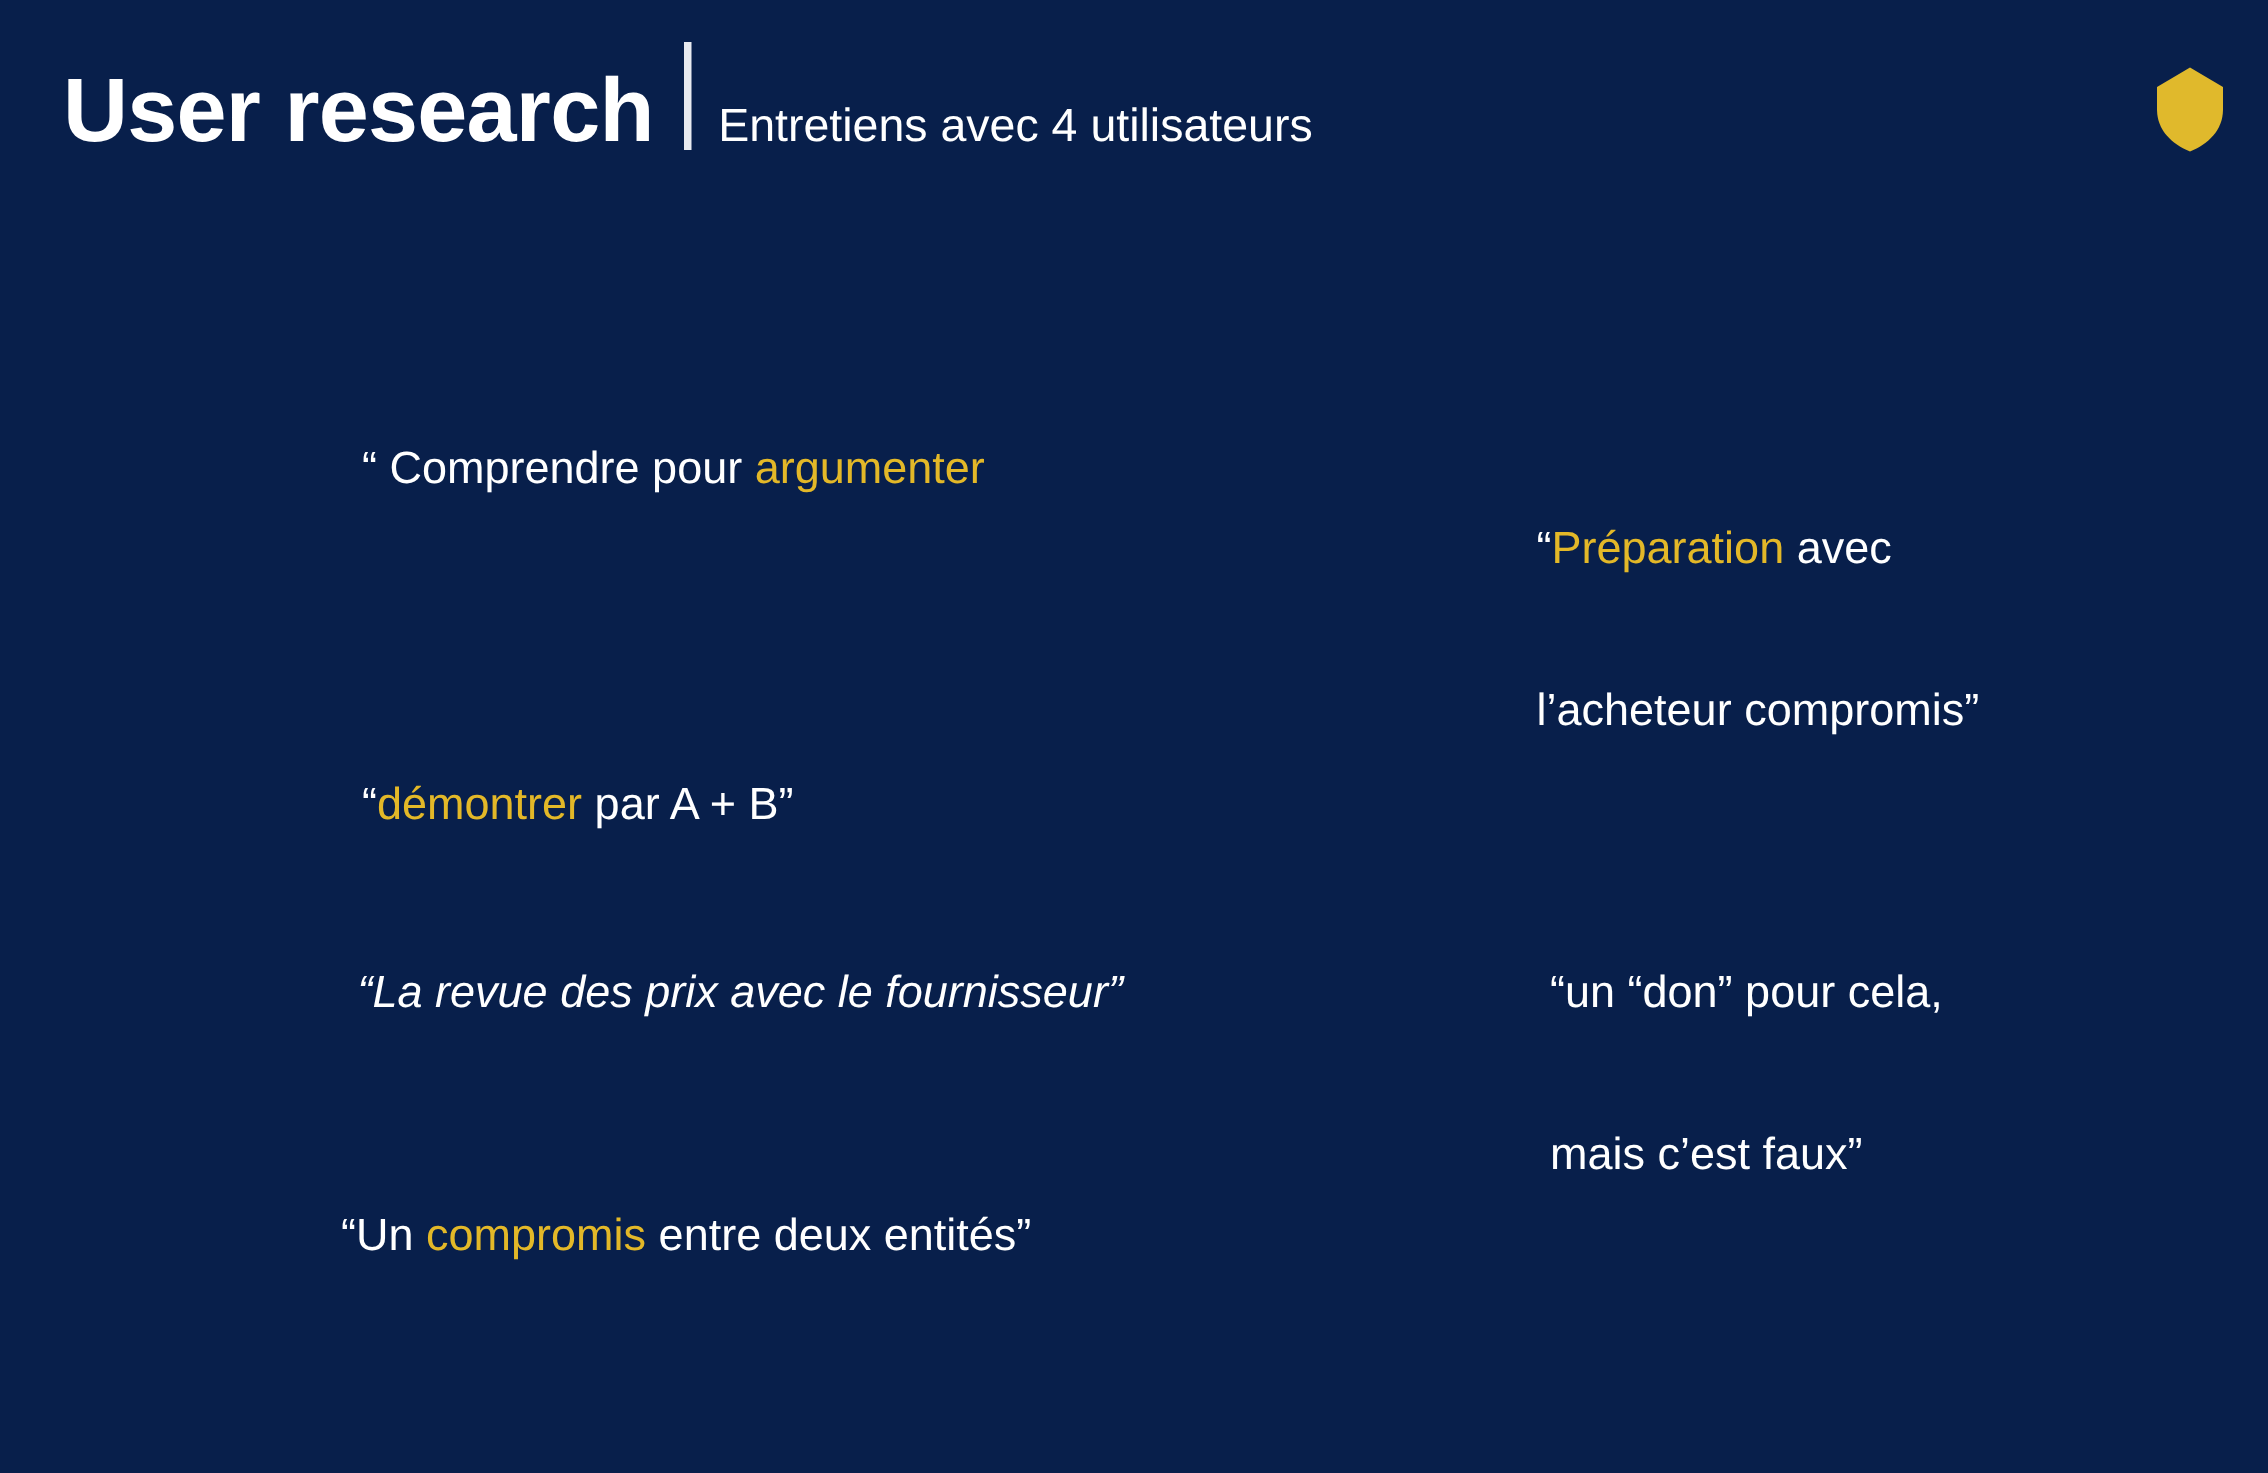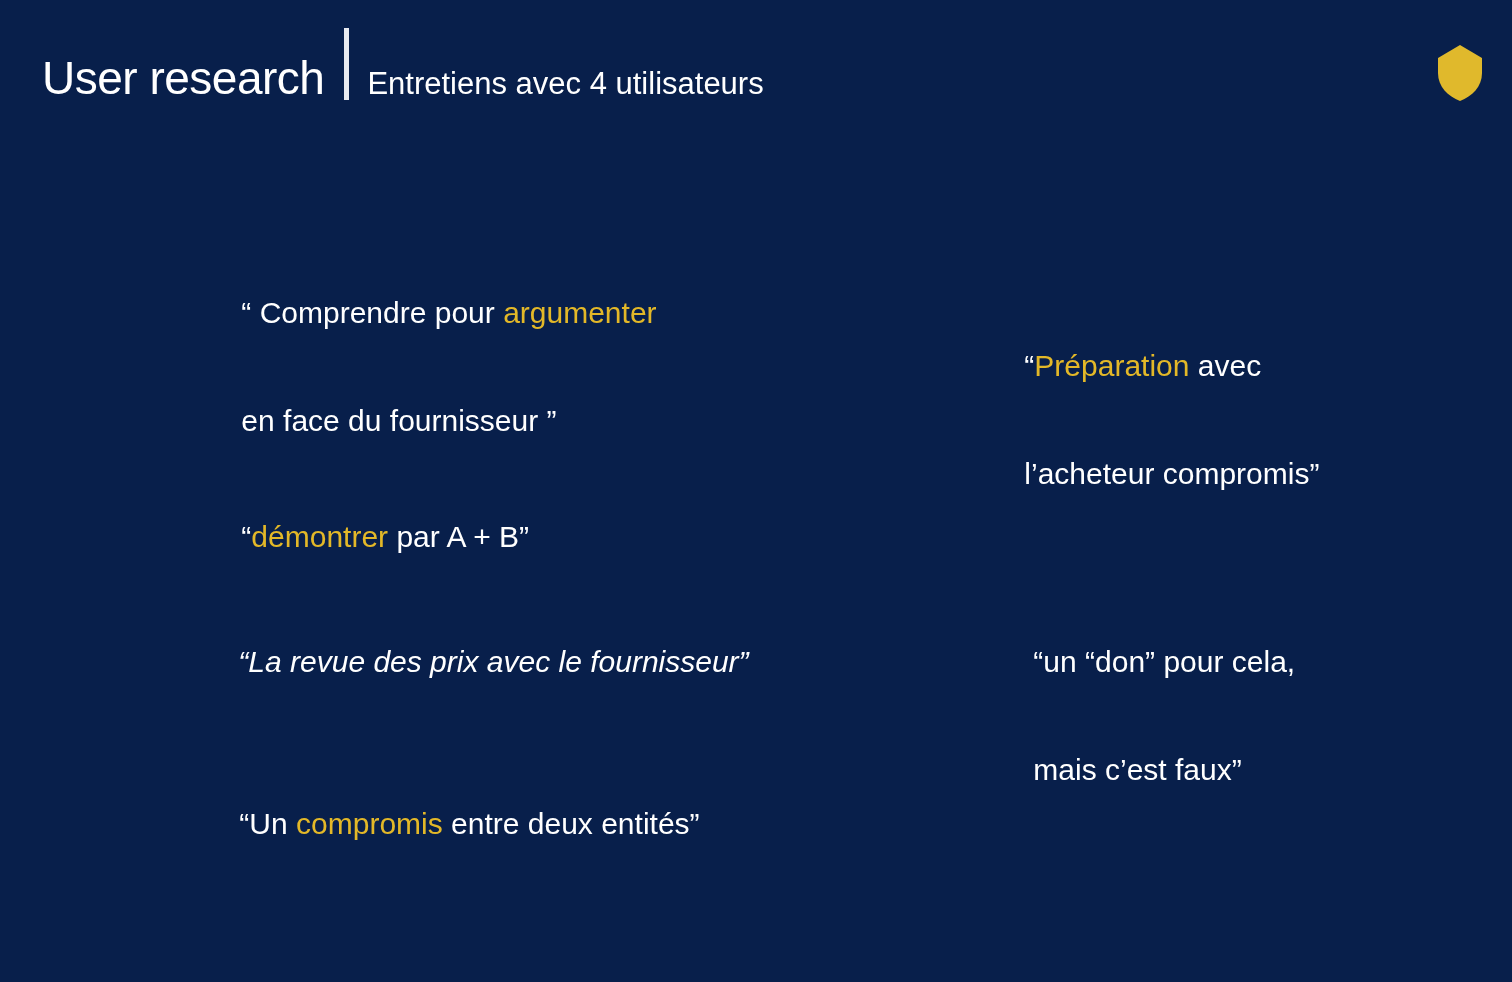--- a/index.html
+++ b/index.html
@@ -25,22 +25,22 @@
   }
   .title-block {
     position: absolute;
     left: 42px;
     top: 22px;
     display: flex;
     align-items: baseline;
     white-space: nowrap;
   }
   .title-main {
-    font-size: 46px;
-    font-weight: normal;
+    font-size: 60px;
+    font-weight: bold;
     color: #FFFFFF;
     letter-spacing: -0.5px;
     line-height: 1;
   }
   .title-sep {
     display: inline-block;
     width: 5px;
     height: 72px;
     background: #E8EAF0;
     margin: 0 18px 0 20px;
@@ -83,21 +83,21 @@
   }
   .quote .hl {
     color: #E3B828;
   }
 
   .q1 { left: 208px;  top: 232px; }
   .q2 { left: 991px;  top: 285px; }
   .q3 { left: 208px;  top: 456px; }
   .q4 { left: 205px;  top: 581px; font-style: italic; }
   .q5 { left: 1000px; top: 581px; }
-  .q6 { left: 206px;  top: 743px; }
+  .q6 { left: 194px;  top: 743px; }
 </style>
 </head>
 <body>
 
 <div class="header">
 
   <div class="title-block">
     <span class="title-main">User research</span>
     <span class="title-sep"></span>
     <span class="title-sub">Entretiens avec 4 utilisateurs</span>
@@ -108,21 +108,20 @@
       <path d="M24 1 L46 14 L46 29 C46 43 36 52 24 57 C12 52 2 43 2 29 L2 14 Z" fill="#E0B92C"></path>
     </svg>
   </div>
 
 </div>
 
 <div class="quotes-layer">
 
   <div class="quote q1">
     <span>“ Comprendre pour </span><span class="hl">argumenter</span><br>
-    <span>en face du fournisseur ”</span>
   </div>
 
   <div class="quote q2">
     <span>“</span><span class="hl">Préparation</span><span> avec</span><br>
     <span>l’acheteur compromis”</span>
   </div>
 
   <div class="quote q3">
     <span>“</span><span class="hl">démontrer</span><span> par A + B”</span>
   </div>

